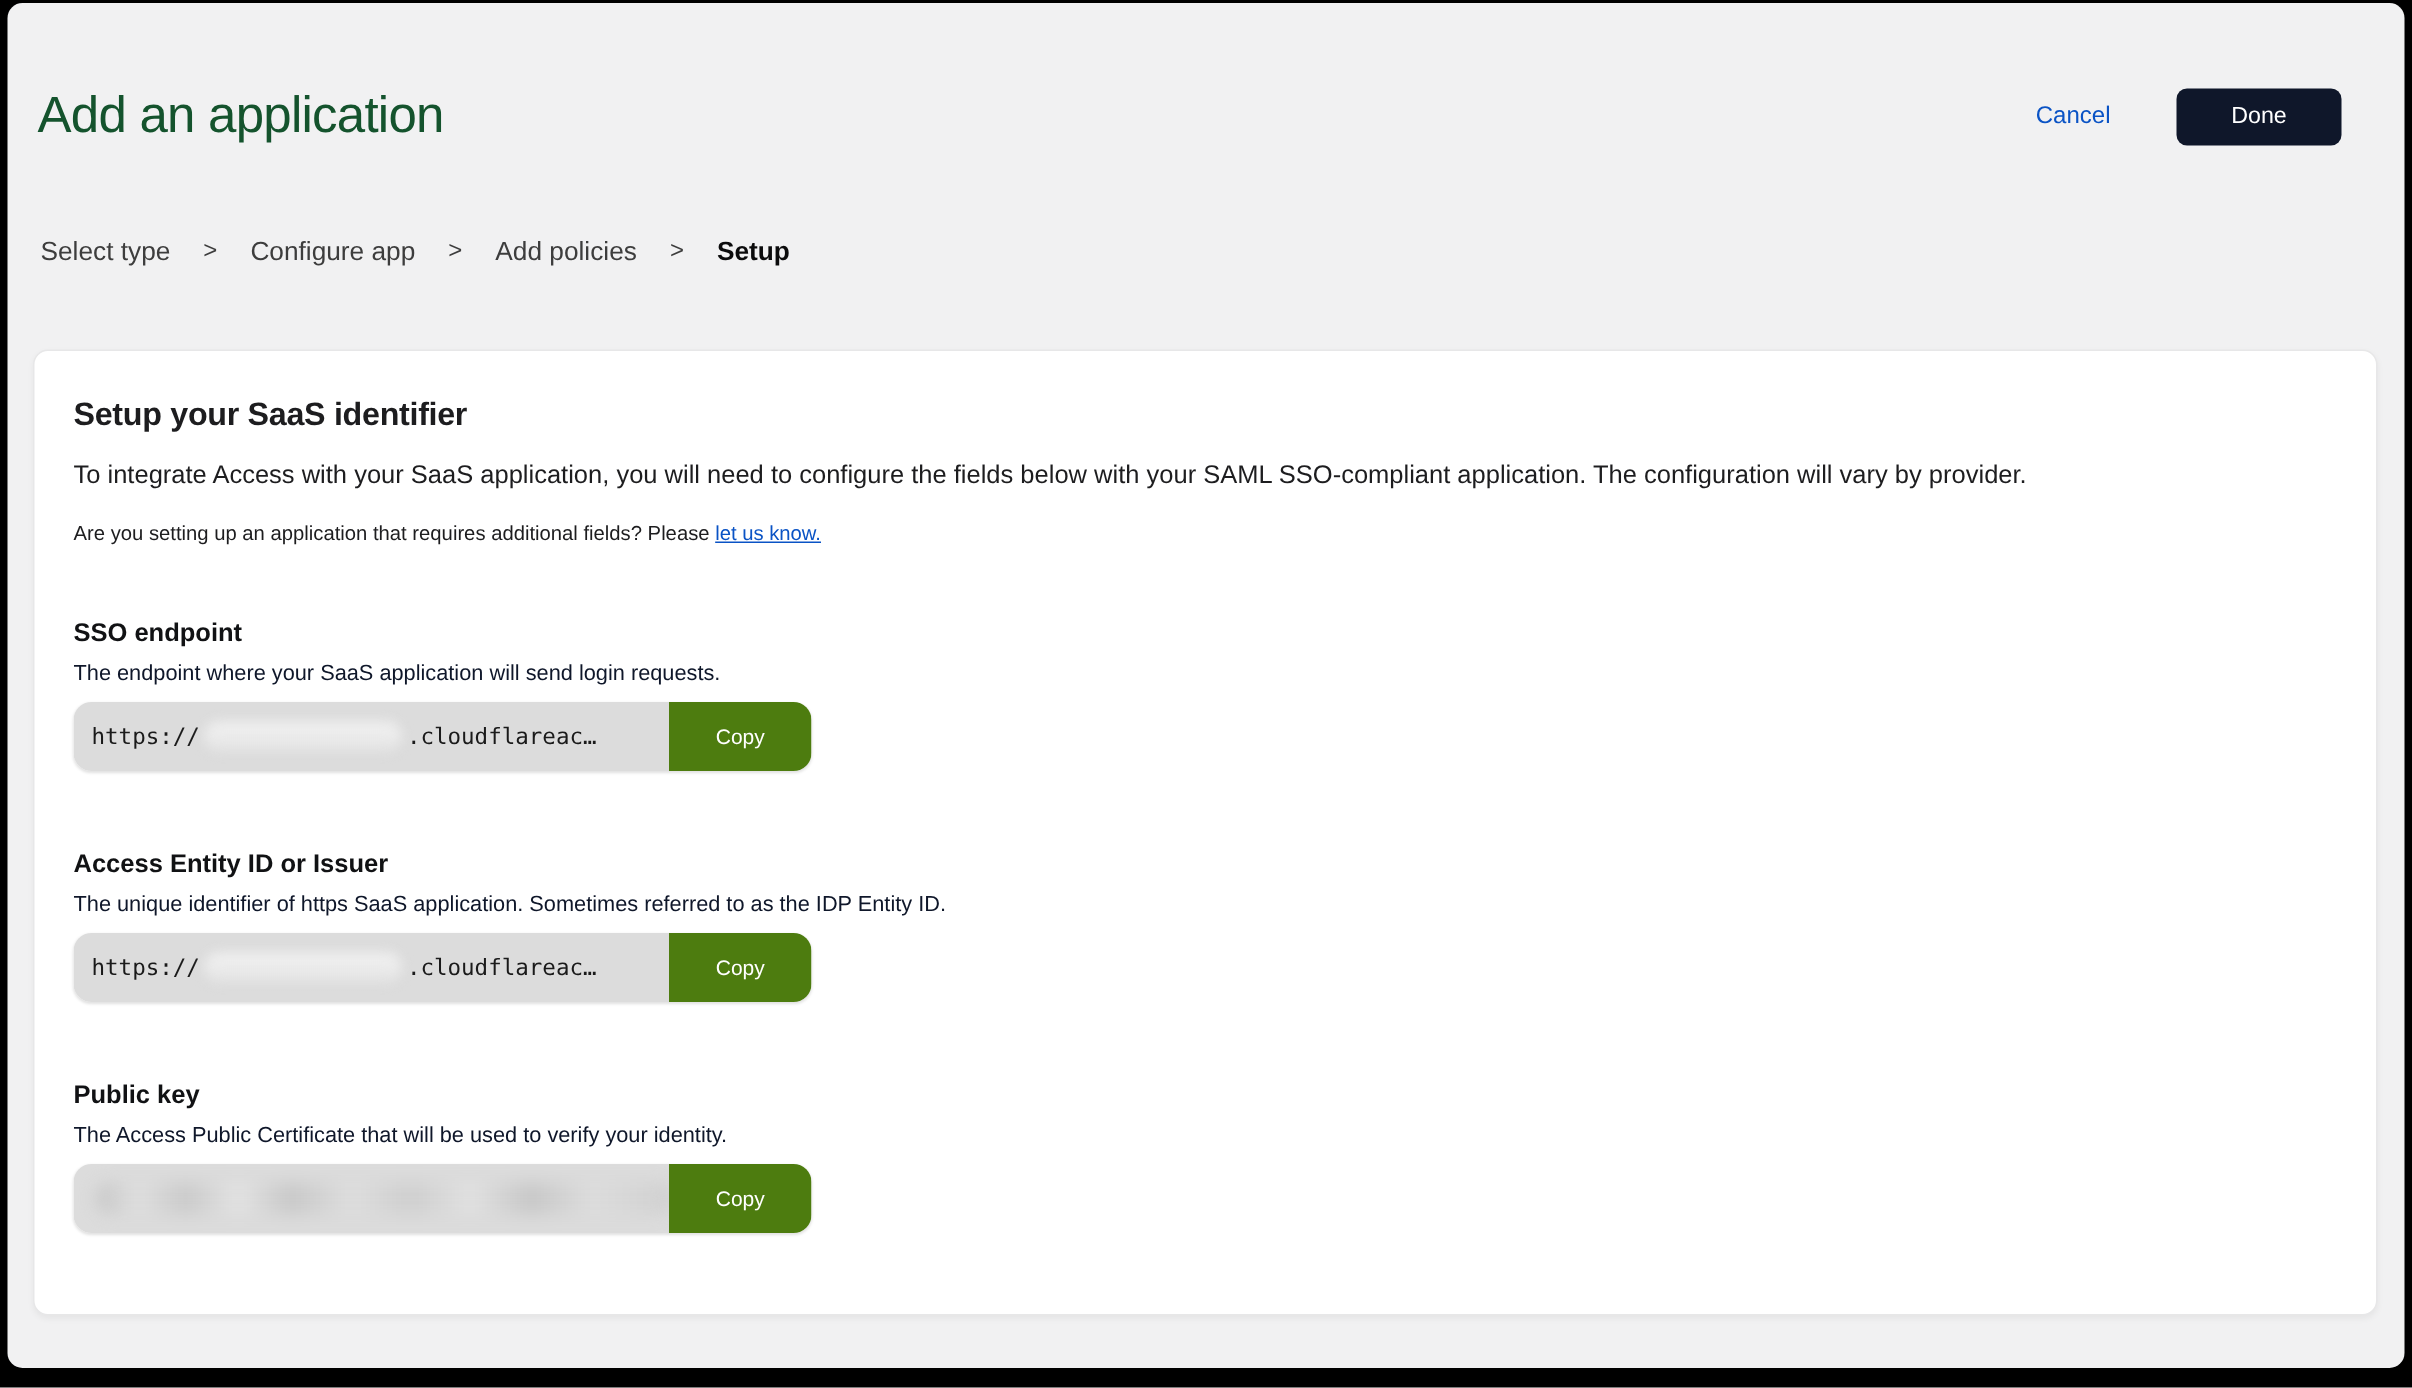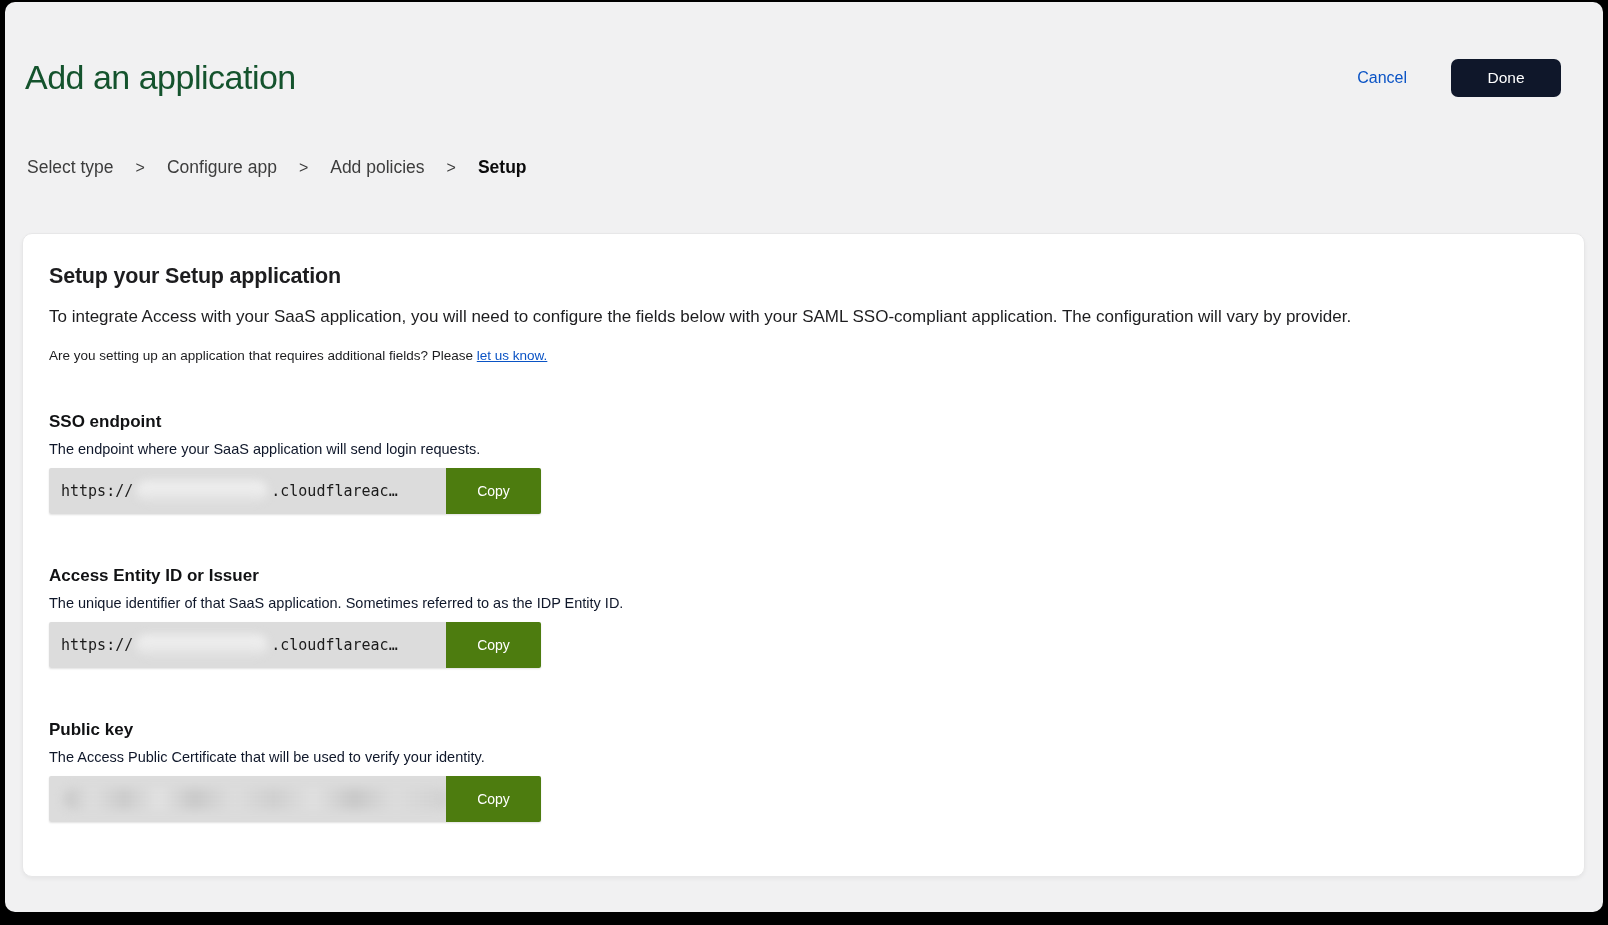--- a/index.html
+++ b/index.html
@@ -113,21 +113,21 @@
   .field-desc {
     margin-top: 9px;
     font-size: 14.5px;
     color: #0f172a;
   }
   .field-row {
     margin-top: 11px;
     display: flex;
     width: 492px;
     height: 46px;
-    border-radius: 2px;
+    border-radius: 12px;
     overflow: hidden;
     box-shadow: 0 1px 2px rgba(0,0,0,0.12);
   }
   .field-value {
     flex: 1;
     background: #dcdcdc;
     display: flex;
     align-items: center;
     padding: 0 10px 0 12px;
     font-family: "DejaVu Sans Mono", monospace;
@@ -185,40 +185,40 @@
     <span class="crumb">Select type</span>
     <span class="crumb-sep">&gt;</span>
     <span class="crumb">Configure app</span>
     <span class="crumb-sep">&gt;</span>
     <span class="crumb">Add policies</span>
     <span class="crumb-sep">&gt;</span>
     <span class="crumb active">Setup</span>
   </nav>
 
   <section class="card">
-    <h2 class="card-heading">Setup your Setup application</h2>
+    <h2 class="card-heading">Setup your SaaS identifier</h2>
     <p class="card-intro">To integrate Access with your SaaS application, you will need to configure the fields below with your SAML SSO-compliant application. The configuration will vary by provider.</p>
     <p class="card-note"><span>Are you setting up an application that requires additional fields? Please </span><a class="note-link">let us know.</a></p>
 
     <div class="field-group">
       <div class="field-label">SSO endpoint</div>
       <div class="field-desc">The endpoint where your SaaS application will send login requests.</div>
       <div class="field-row">
         <div class="field-value">
           <span>https://</span>
           <span class="redacted short"></span>
           <span>.cloudflareac…</span>
         </div>
         <button class="copy-btn">Copy</button>
       </div>
     </div>
 
     <div class="field-group">
       <div class="field-label">Access Entity ID or Issuer</div>
-      <div class="field-desc">The unique identifier of that SaaS application. Sometimes referred to as the IDP Entity ID.</div>
+      <div class="field-desc">The unique identifier of https SaaS application. Sometimes referred to as the IDP Entity ID.</div>
       <div class="field-row">
         <div class="field-value">
           <span>https://</span>
           <span class="redacted short"></span>
           <span>.cloudflareac…</span>
         </div>
         <button class="copy-btn">Copy</button>
       </div>
     </div>
 

